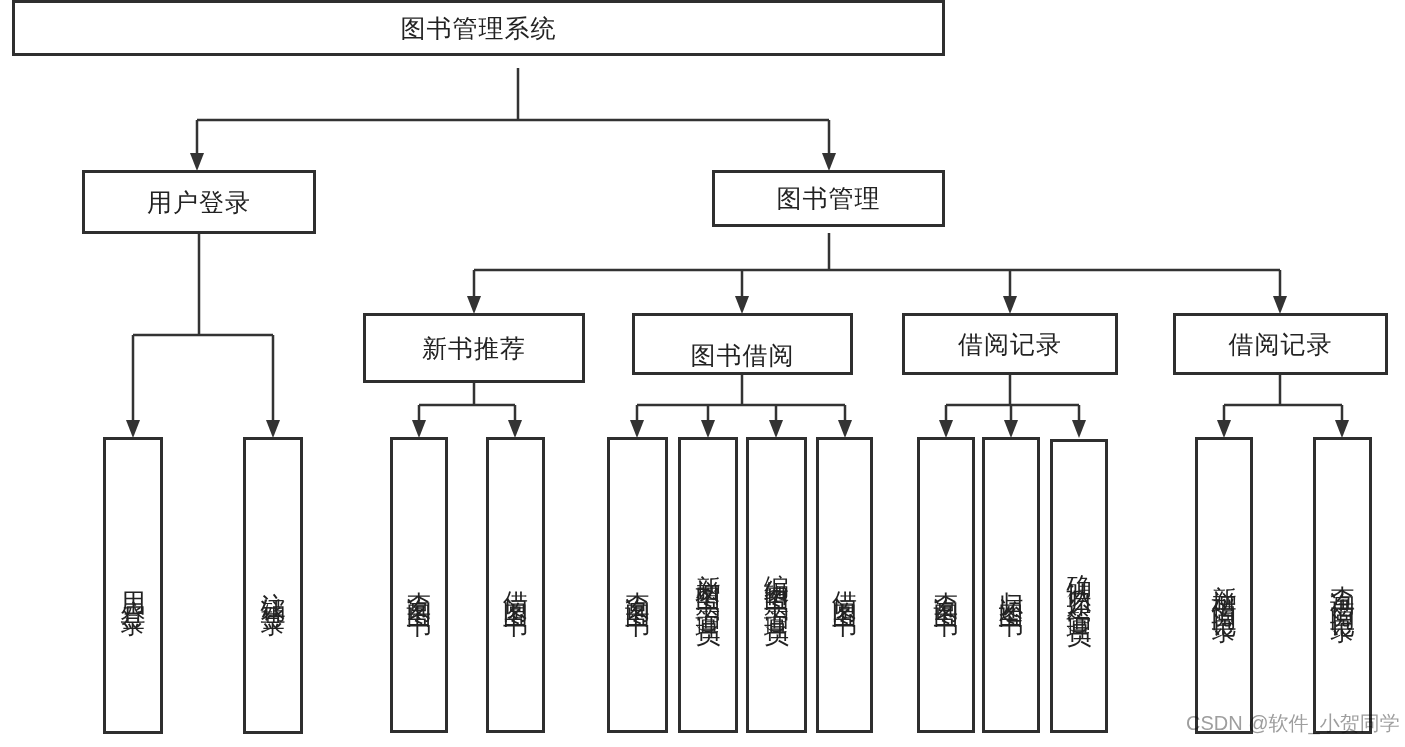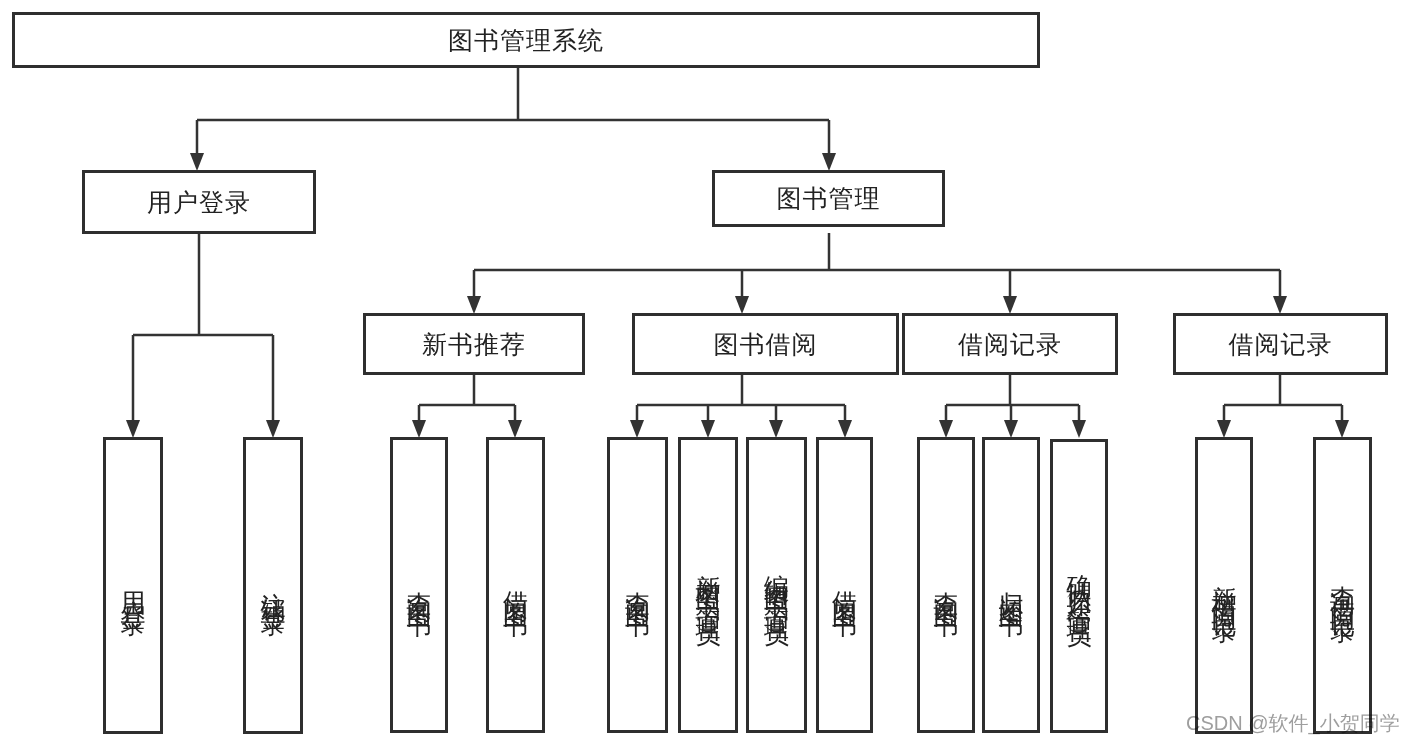--- a/index.html
+++ b/index.html
@@ -79,35 +79,35 @@
       <polygon points="769,420 783,420 776,438"></polygon>
       <polygon points="838,420 852,420 845,438"></polygon>
       <polygon points="939,420 953,420 946,438"></polygon>
       <polygon points="1004,420 1018,420 1011,438"></polygon>
       <polygon points="1072,420 1086,420 1079,438"></polygon>
       <polygon points="1217,420 1231,420 1224,438"></polygon>
       <polygon points="1335,420 1349,420 1342,438"></polygon>
     </g>
   </svg>
 
-  <div class="node h" style="left:12px;top:12px;width:1028px;height:56px;">
+  <div class="node h" style="left:12px;top:0;width:933px;height:56px;">
     <span>图书管理系统</span>
   </div>
 
   <div class="node h" style="left:82px;top:170px;width:234px;height:64px;">
     <span>用户登录</span>
   </div>
   <div class="node h" style="left:712px;top:170px;width:233px;height:57px;">
     <span>图书管理</span>
   </div>
 
-  <div class="node h" style="left:363px;top:313px;width:222px;height:62px;">
+  <div class="node h" style="left:363px;top:313px;width:222px;height:70px;">
     <span>新书推荐</span>
   </div>
-  <div class="node h" style="left:632px;top:313px;width:267px;height:62px;">
+  <div class="node h" style="left:632px;top:313px;width:221px;height:62px;align-items:flex-end;">
     <span>图书借阅</span>
   </div>
   <div class="node h" style="left:902px;top:313px;width:216px;height:62px;">
     <span>借阅记录</span>
   </div>
   <div class="node h" style="left:1173px;top:313px;width:215px;height:62px;">
     <span>借阅记录</span>
   </div>
 
   <div class="node v" style="left:103px;top:437px;width:60px;height:297px;">

